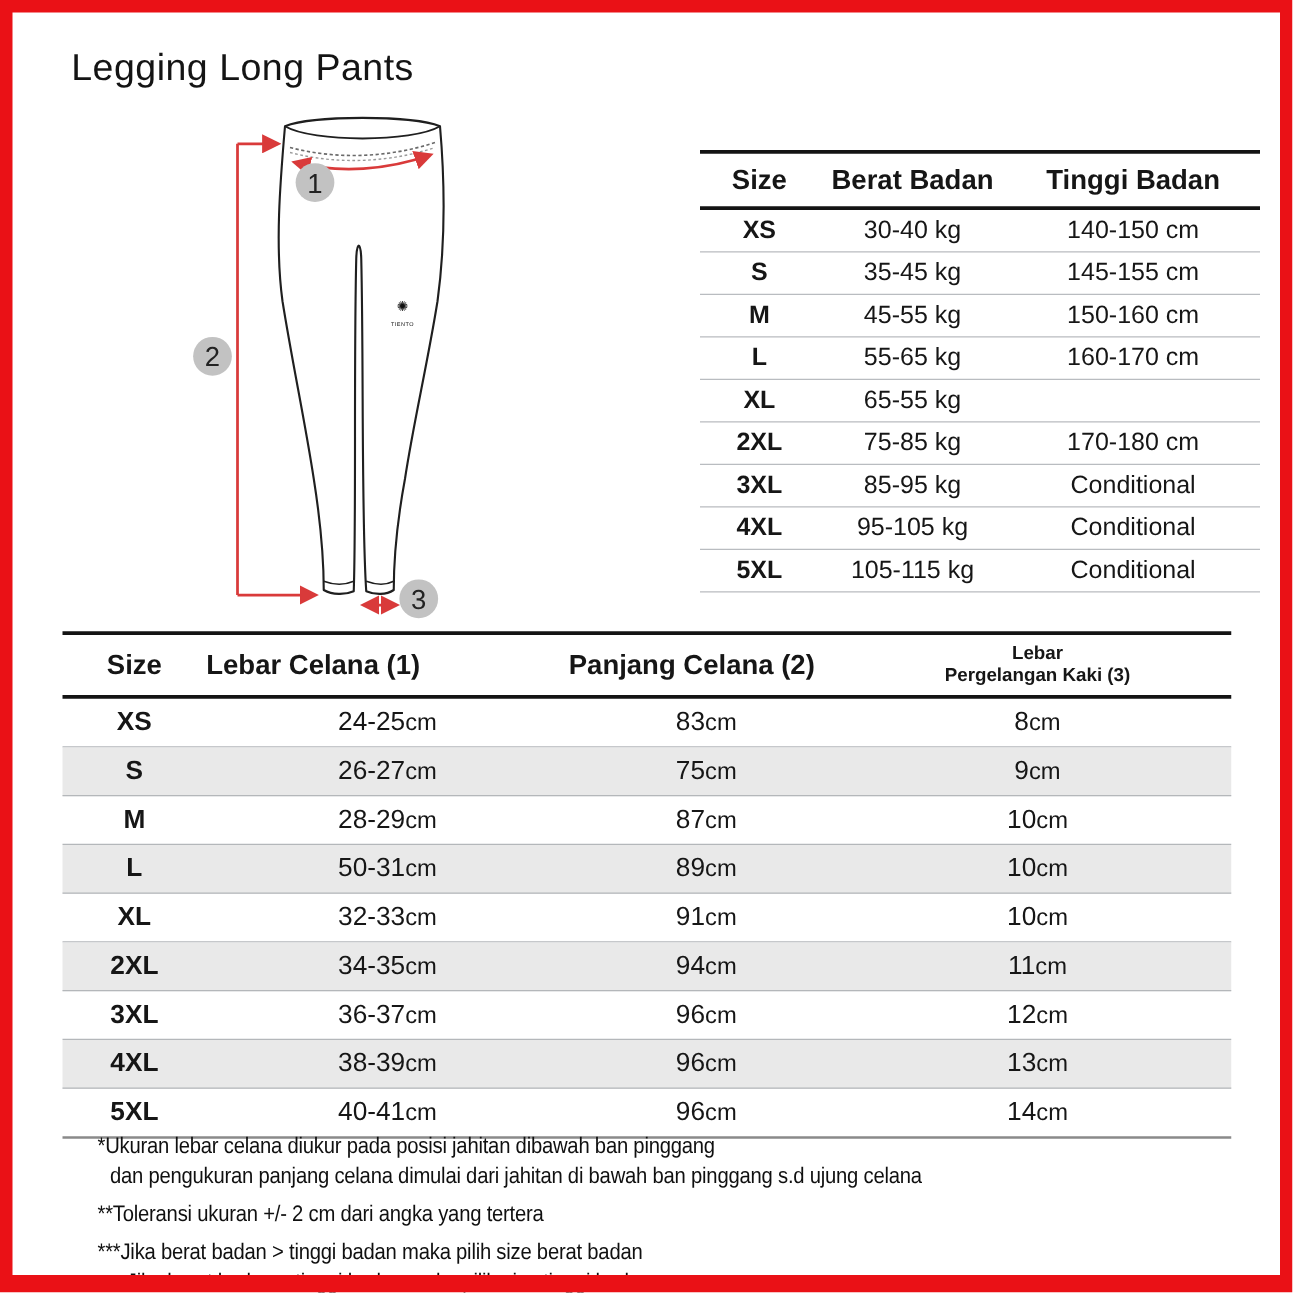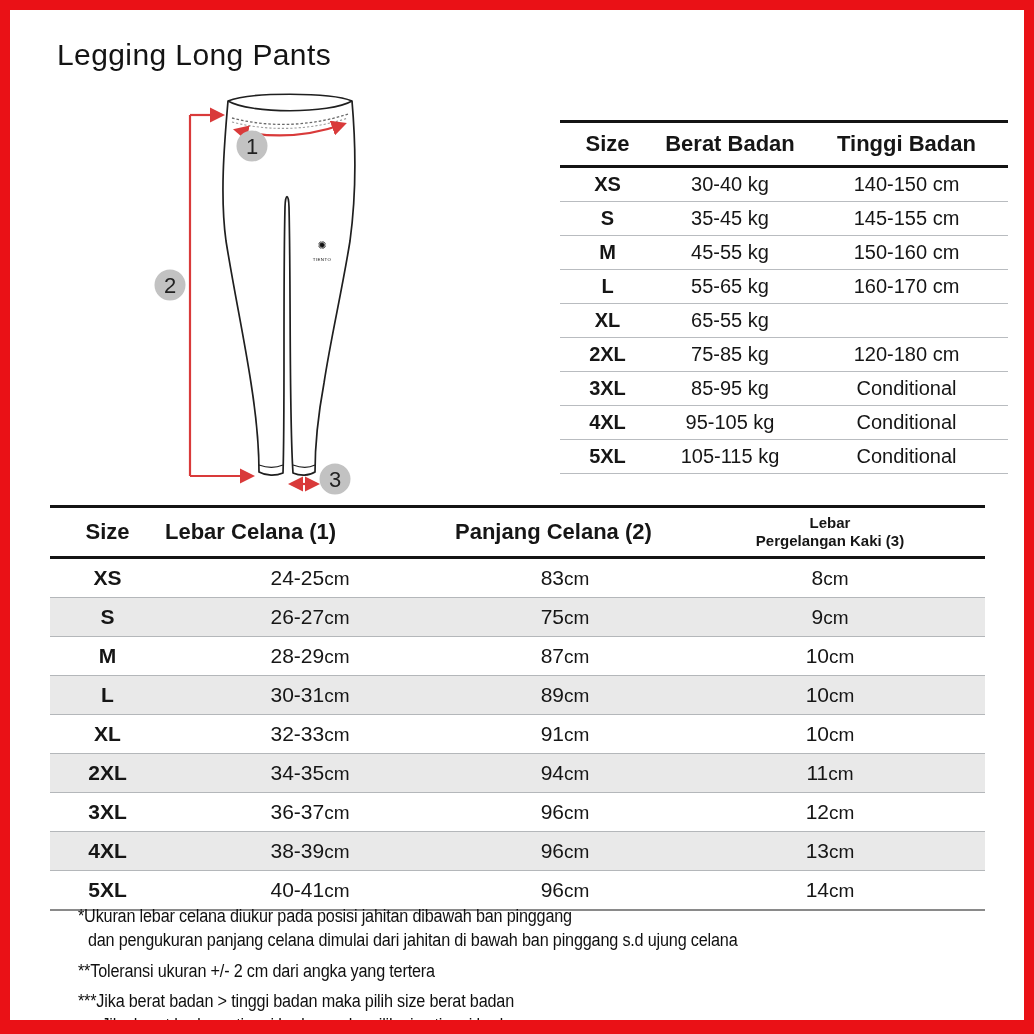--- a/index.html
+++ b/index.html
@@ -134,21 +134,21 @@
       <span class="c1">55-65 kg</span>
       <span class="c2">160-170 cm</span>
     </div>
   <div class="row">
       <span class="c0">XL</span>
       <span class="c1">65-55 kg</span>
     </div>
   <div class="row">
       <span class="c0">2XL</span>
       <span class="c1">75-85 kg</span>
-      <span class="c2">120-180 cm</span>
+      <span class="c2">170-180 cm</span>
     </div>
   <div class="row">
       <span class="c0">3XL</span>
       <span class="c1">85-95 kg</span>
       <span class="c2">Conditional</span>
     </div>
   <div class="row">
       <span class="c0">4XL</span>
       <span class="c1">95-105 kg</span>
       <span class="c2">Conditional</span>
@@ -212,21 +212,21 @@
           <span class="u">cm</span>
         </span>
       <span class="c3 cell">
           <span>10</span>
           <span class="u">cm</span>
         </span>
     </div>
     <div class="row shade">
       <span class="c0">L</span>
       <span class="c1 cell">
-          <span>30-31</span>
+          <span>50-31</span>
           <span class="u">cm</span>
         </span>
       <span class="c2 cell">
           <span>89</span>
           <span class="u">cm</span>
         </span>
       <span class="c3 cell">
           <span>10</span>
           <span class="u">cm</span>
         </span>

